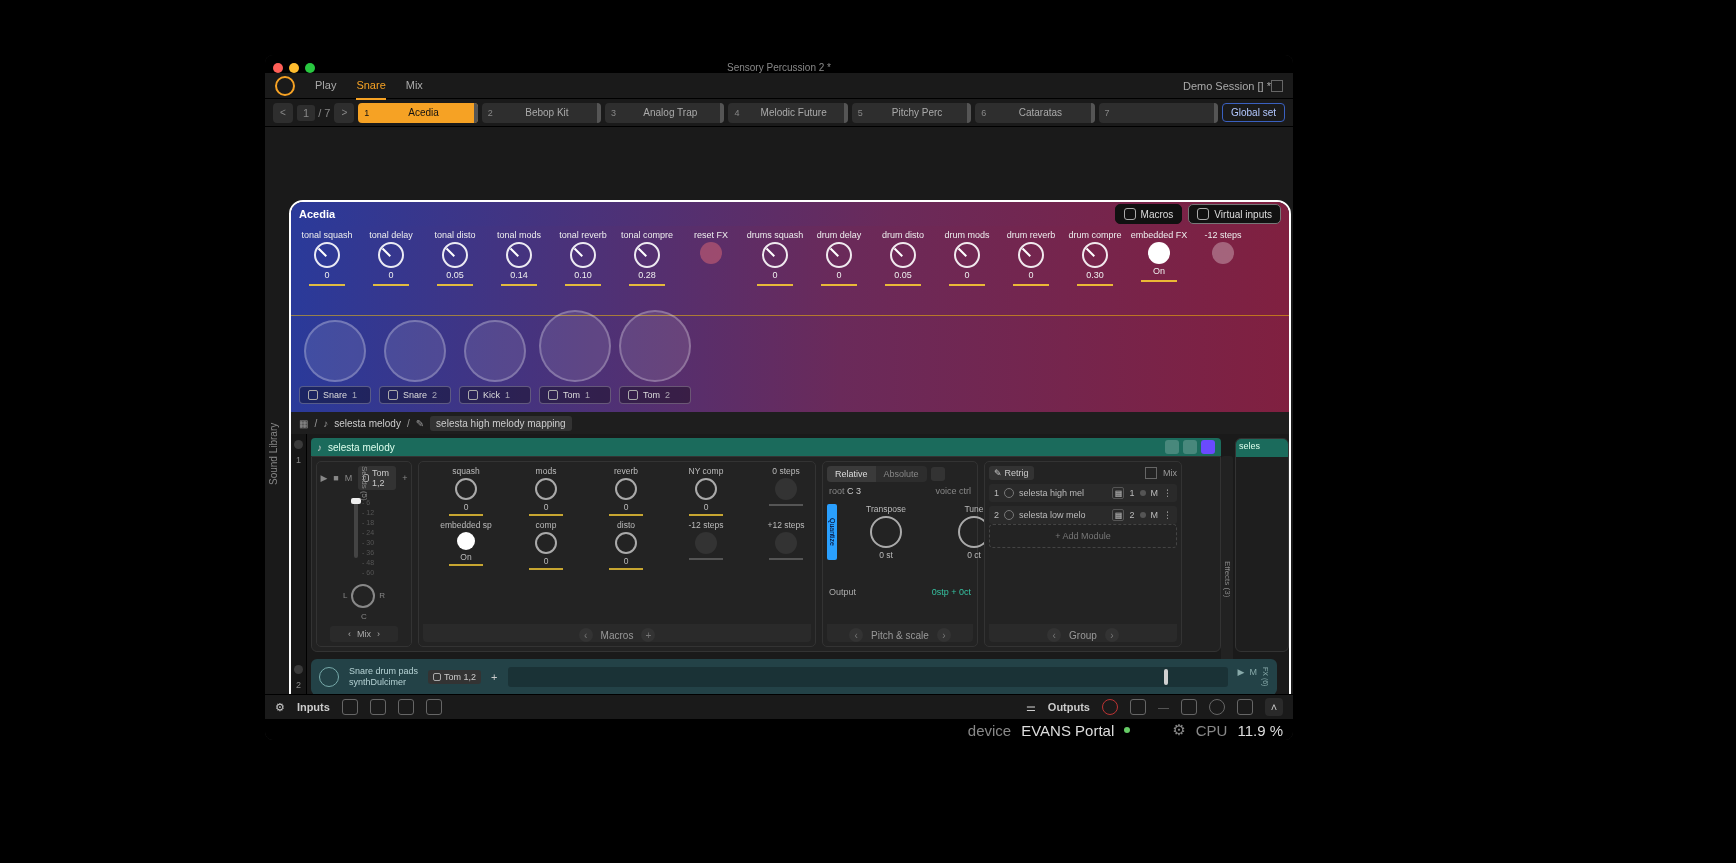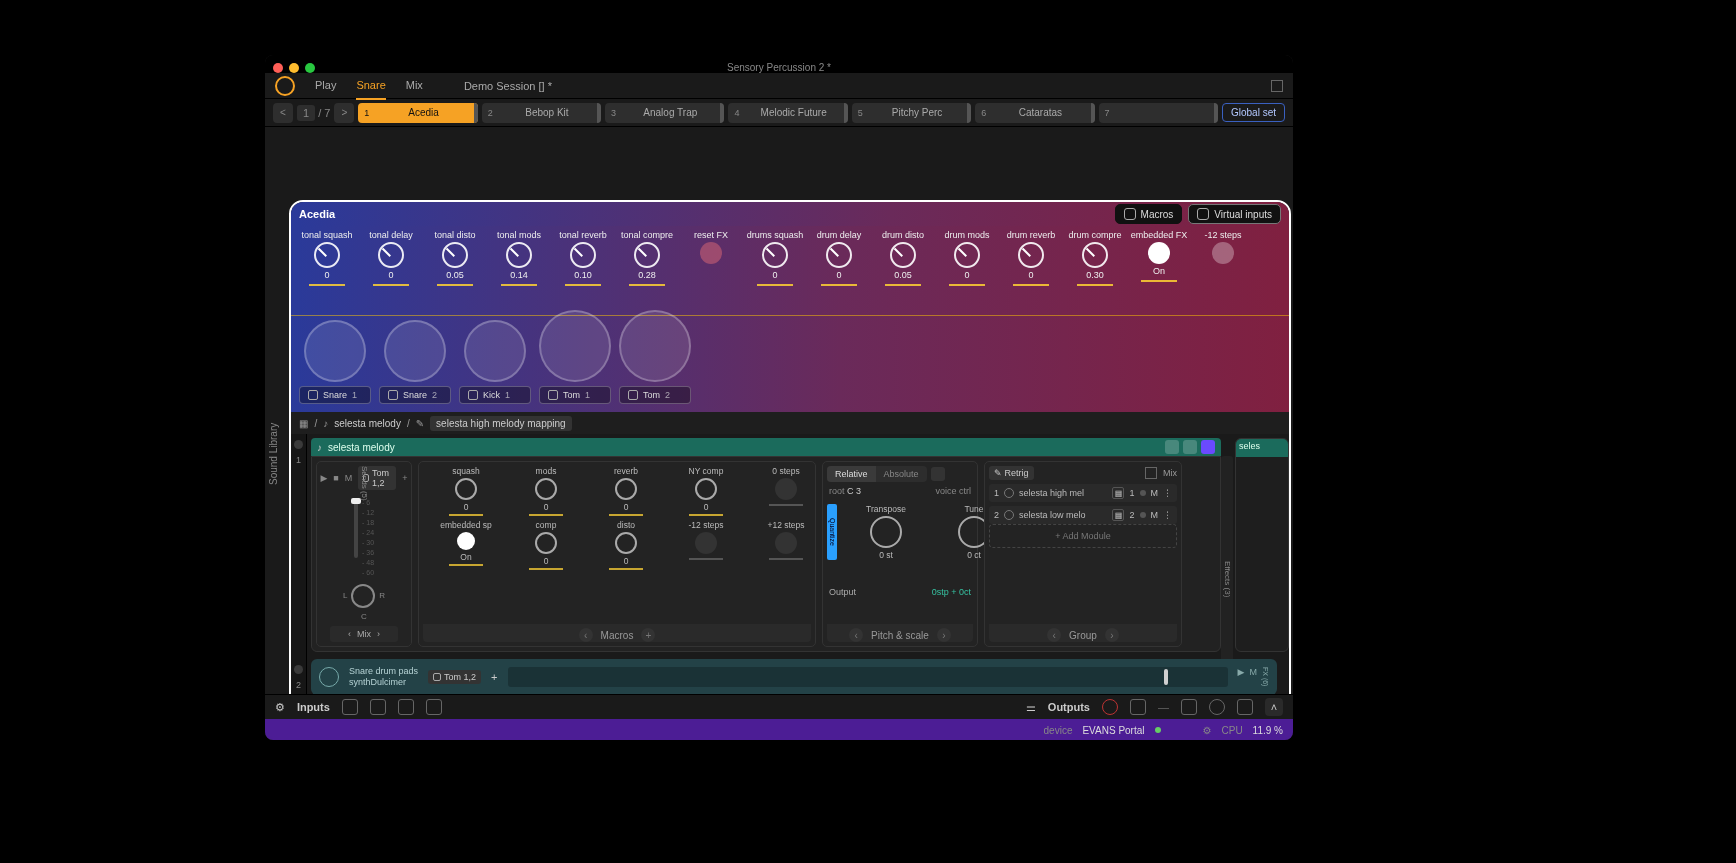--- a/index.html
+++ b/index.html
@@ -10,21 +10,21 @@
   .traffic { display:flex; gap:6px; }
   .dot { width:10px; height:10px; border-radius:50%; }
   .r{background:#ff5f57}.y{background:#febc2e}.g{background:#28c840}
   .titlebar .title { position:absolute; left:0; right:0; text-align:center; color:#888; font-size:10px; }
   
   .header { height:26px; display:flex; align-items:center; padding:0 10px; border-bottom:1px solid #000; font-size:11px; }
   .logo { width:20px; height:20px; border:2px solid #f6a224; border-radius:50%; margin-right:20px; }
   .tabs { display:flex; gap:20px; }
   .tab { color:#aaa; cursor:pointer; padding:7px 0; }
   .tab.active { color:#f6a224; border-bottom:2px solid #f6a224; }
-  .sess { flex:1; text-align:left; color:#aaa;padding-left:41px; }
+  .sess { flex:1; text-align:right; color:#aaa;padding-left:41px; }
   .sq { width:12px; height:12px; border:1px solid #666; margin-left:auto; }
   
   .presets { height:28px; display:flex; align-items:center; gap:4px; padding:4px 8px; border-bottom:1px solid #000; }
   .nav-btn { width:20px; height:20px; background:#2e2e2e; border-radius:4px; display:flex; align-items:center; justify-content:center; color:#888; cursor:pointer; font-size:10px; }
   .page { display:flex; align-items:center; gap:3px; color:#888; }
   .page .num{ background:#2e2e2e; border-radius:3px; padding:2px 6px; }
   .preset { flex:1; display:flex; align-items:center; background:#2e2e2e; border-radius:4px; height:20px; padding:0 6px; gap:6px; font-size:10px; color:#aaa; position:relative; }
   .preset .idx { color:#888; font-size:9px; }
   .preset .nm { flex:1; text-align:center; }
   .preset .bar { width:4px; background:#555; position:absolute; right:0; top:0; bottom:0; border-radius:0 4px 4px 0;}
@@ -114,21 +114,21 @@
   .padlane .slider{flex:1;height:20px;position:relative;border-radius:3px;background:#1a3236;}
   .padlane .slider .hnd{position:absolute;right:60px;top:2px;width:4px;height:16px;background:#d0d0d0;border-radius:2px;}
   .padlane .end{display:flex;gap:5px;font-size:9px;color:#8aa;}
   
   .side-label{position:absolute;left:3px;top:430px;color:#888;font-size:10px;transform:rotate(-90deg);transform-origin:left top;}
   
   .footer{position:absolute;left:0;right:0;bottom:0;height:46px;background:#1a1a1a;border-top:1px solid #000;}
   .frow1{height:24px;display:flex;align-items:center;padding:0 10px;gap:12px;color:#ccc;}
   .frow1 .ico{width:16px;height:16px;border:1px solid #666;border-radius:3px;}
   .frow1 .spacer{flex:1}
-  .frow2{height:22px;display:flex;align-items:center;padding:0 10px;gap:10px;color:#888;font-size:10px;background:#4c1d95;}
+  .frow2{height:22px;display:flex;align-items:center;padding:0 10px;gap:10px;color:#888;font-size:15px;background:#000000;}
   .frow2 .spacer{flex:1}
   .caret{width:18px;height:18px;border-radius:4px;background:#2a2a2a;display:flex;align-items:center;justify-content:center;color:#ccc;}
 </style>
 </head>
 <body>
 
 <div class="app">
   <div class="titlebar">
     <div class="traffic">
       <div class="dot r"></div>

